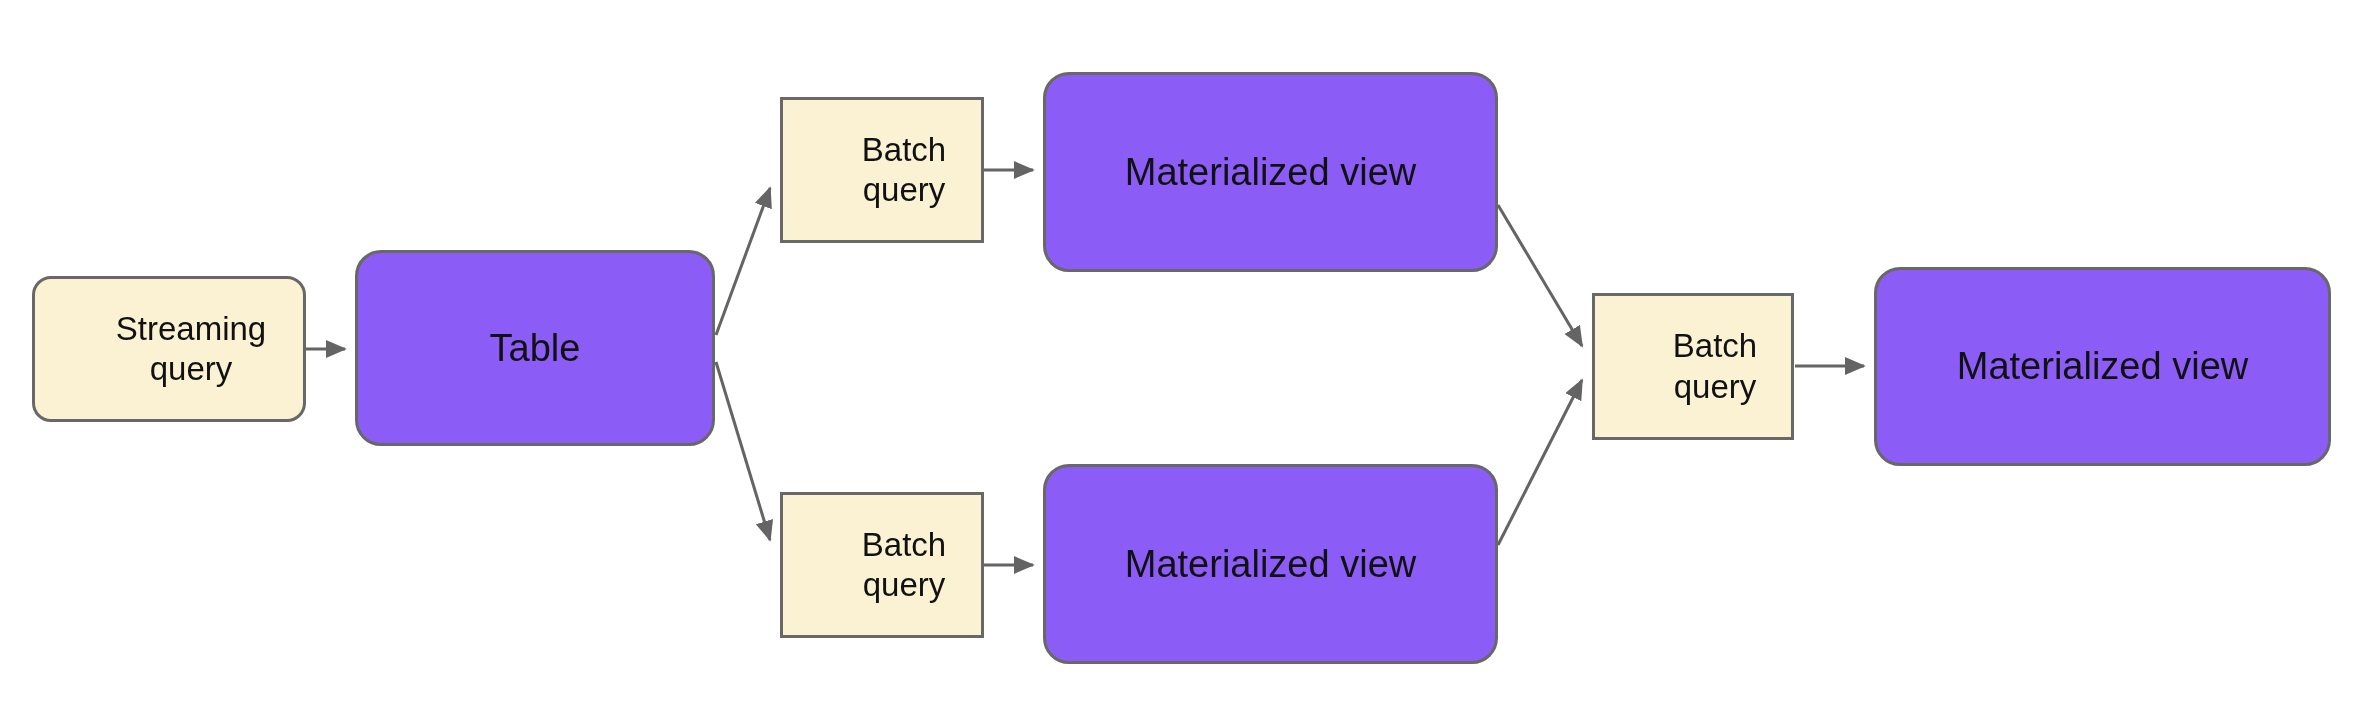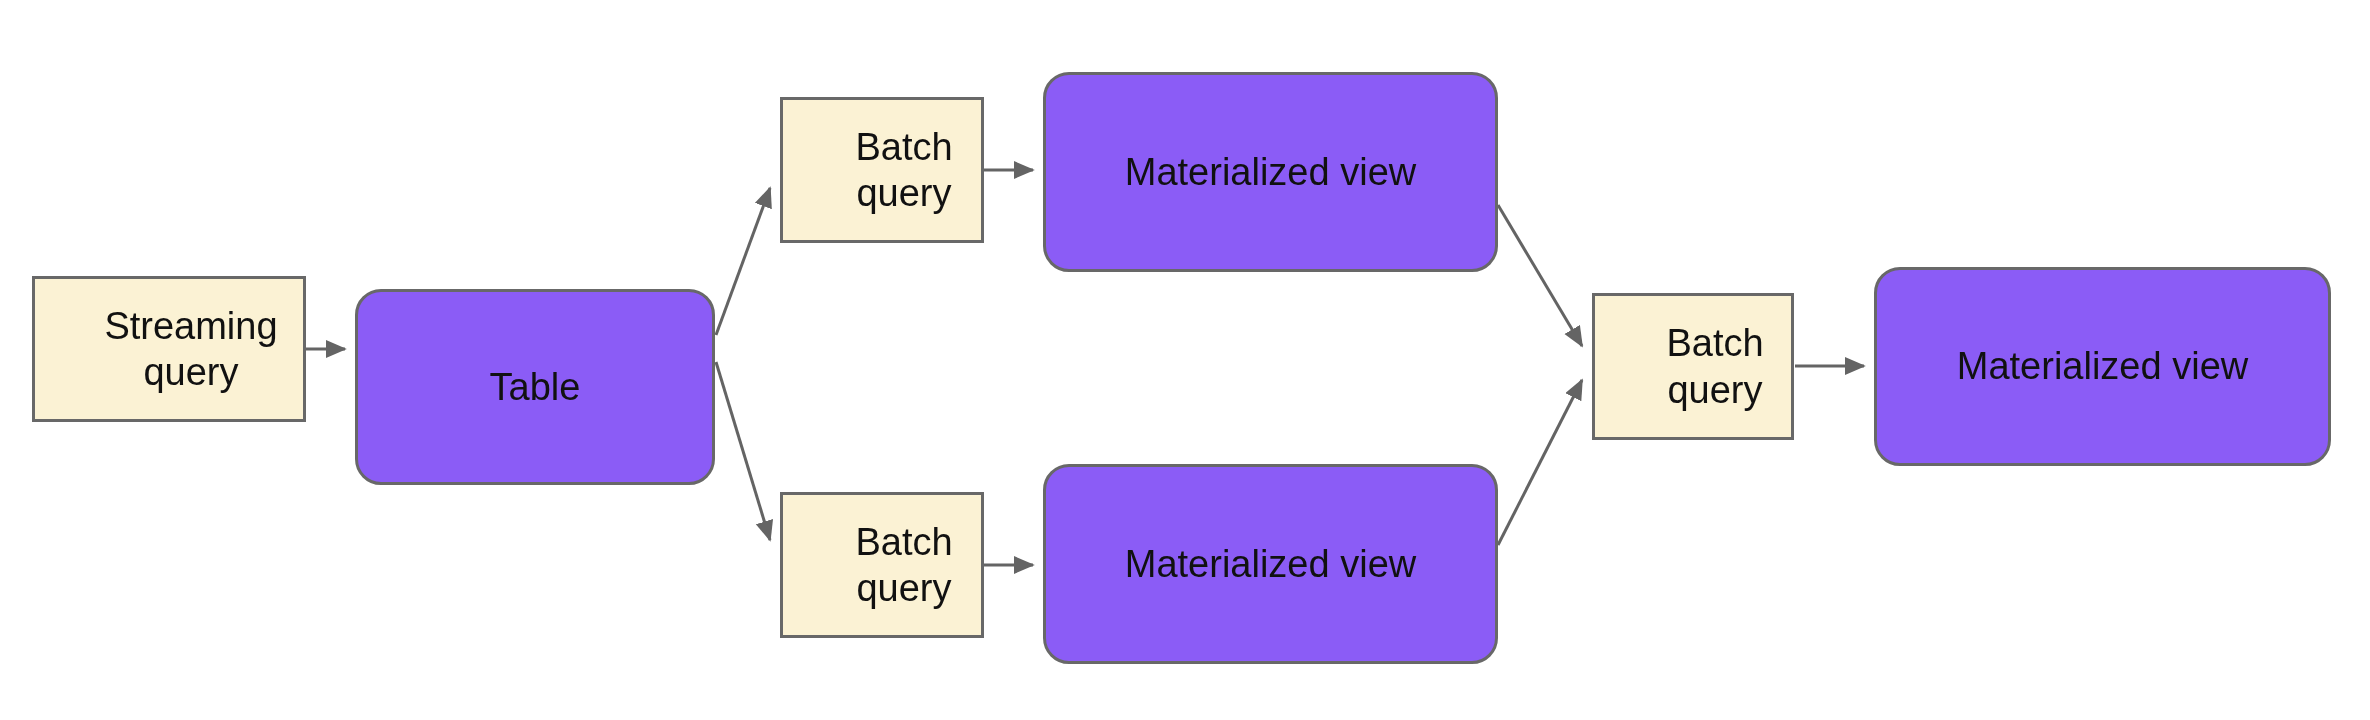--- a/index.html
+++ b/index.html
@@ -26,21 +26,21 @@
     text-align: center;
     color: #111111;
     line-height: 1.22;
     white-space: pre-line;
     z-index: 2;
   }
   .node.query {
     background: #fbf2d4;
     border: 3px solid #686868;
     border-radius: 0;
-    font-size: 38px;
+    font-size: 33px;
     padding-left: 44px;
   }
   .node.store {
     background: #8b5cf6;
     border: 3px solid #686868;
     border-radius: 26px;
     font-size: 38px;
   }
   svg.edges {
     position: absolute;
@@ -69,23 +69,23 @@
         <path d="M716,362 L770,540" fill="none" stroke="#646464" stroke-width="3" marker-end="url(#arrowhead)"></path>
         <path d="M984,170 L1033,170" fill="none" stroke="#646464" stroke-width="3" marker-end="url(#arrowhead)"></path>
         <path d="M984,565 L1033,565" fill="none" stroke="#646464" stroke-width="3" marker-end="url(#arrowhead)"></path>
         <path d="M1498,205 L1582,346" fill="none" stroke="#646464" stroke-width="3" marker-end="url(#arrowhead)"></path>
         <path d="M1498,545 L1582,380" fill="none" stroke="#646464" stroke-width="3" marker-end="url(#arrowhead)"></path>
         <path d="M1795,366 L1864,366" fill="none" stroke="#646464" stroke-width="3" marker-end="url(#arrowhead)"></path>
       </g>
   </svg>
 
   <div id="node-group">
-      <div class="node query" style="left: 32px; top: 276px; width: 274px; height: 146px;">Streaming
+      <div class="node query" style="left: 32px; top: 276px; width: 274px; height: 146px; border-radius: 19px;">Streaming
 query</div>
-      <div class="node store" style="left: 355px; top: 250px; width: 360px; height: 196px; margin-top: 39px;">Table</div>
+      <div class="node store" style="left: 355px; top: 250px; width: 360px; height: 196px;">Table</div>
       <div class="node query" style="left: 780px; top: 97px; width: 204px; height: 146px;">Batch
 query</div>
       <div class="node store" style="left: 1043px; top: 72px; width: 455px; height: 200px;">Materialized view</div>
       <div class="node query" style="left: 780px; top: 492px; width: 204px; height: 146px;">Batch
 query</div>
       <div class="node store" style="left: 1043px; top: 464px; width: 455px; height: 200px;">Materialized view</div>
       <div class="node query" style="left: 1592px; top: 293px; width: 202px; height: 147px;">Batch
 query</div>
       <div class="node store" style="left: 1874px; top: 267px; width: 457px; height: 199px;">Materialized view</div>
     </div>

